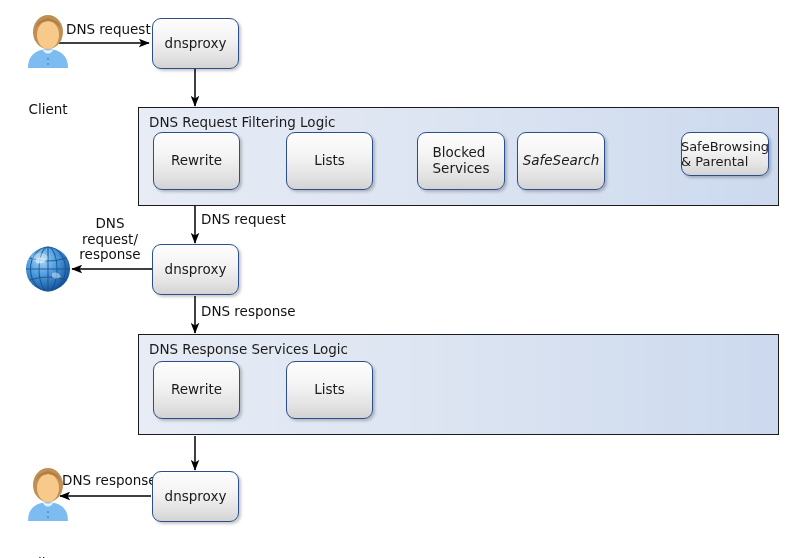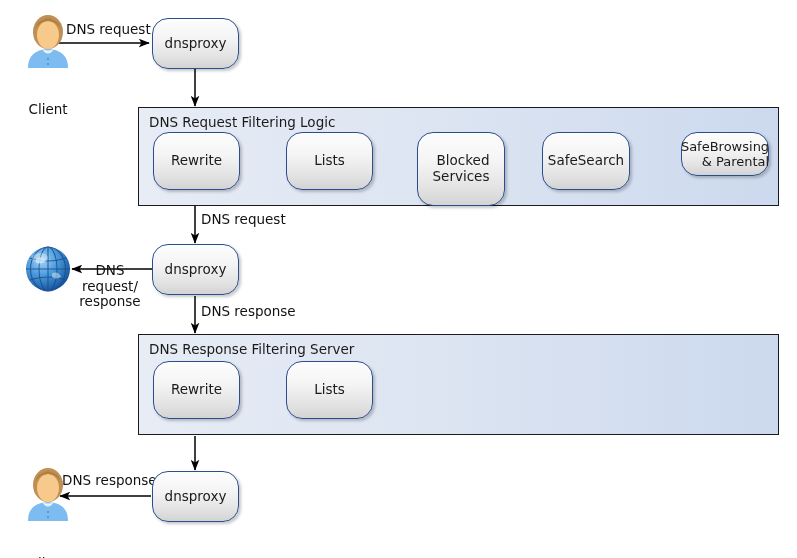--- a/index.html
+++ b/index.html
@@ -18,27 +18,27 @@
     width: 797px;
     height: 558px;
     background: #ffffff;
   }
 
   
   .node {
     position: absolute;
     box-sizing: border-box;
     border: 1.4px solid #2b4f8e;
-    border-radius: 16px;
+    border-radius: 9px;
     background: linear-gradient(to bottom, #fdfdfd 0%, #f4f4f4 40%, #e2e2e2 78%, #d3d3d3 100%);
     box-shadow: 2px 2px 3px rgba(0,0,0,0.22);
     display: flex;
     align-items: center;
     justify-content: center;
-    text-align: right;
+    text-align: left;
     font-size: 13.5px;
     color: #1a1a1a;
     line-height: 1.18;
     white-space: pre-line;
   }
 
   
   .panel {
     position: absolute;
     box-sizing: border-box;
@@ -56,21 +56,21 @@
 
   
   .edge-label {
     position: absolute;
     font-size: 13.5px;
     color: #111111;
     white-space: pre-line;
     line-height: 1.16;
     text-align: center;
   }
-  .edge-label.center { text-align: center; margin-top: 47px; }
+  .edge-label.center { text-align: center; }
 
   
   .caption {
     position: absolute;
     font-size: 13.5px;
     color: #111111;
     text-align: center;
     white-space: pre-line;
     line-height: 1.16;
     margin-top: 32px;
@@ -134,23 +134,23 @@
 
   <div class="edge-label" style="left:66px; top:22px;">DNS request</div>
 
   <div class="node" style="left:152px; top:18px; width:87px; height:51px;">dnsproxy</div>
 
   <div class="panel" style="left:138px; top:107px; width:641px; height:99px;">
     <div class="panel-title">DNS Request Filtering Logic</div>
   </div>
   <div class="node" style="left:153px; top:132px; width:87px; height:58px;">Rewrite</div>
   <div class="node" style="left:286px; top:132px; width:87px; height:58px;">Lists</div>
-  <div class="node" style="left:417px; top:132px; width:88px; height:74px;">Blocked
+  <div class="node" style="left:417px; top:132px; width:88px; height:58px;">Blocked
 Services</div>
-  <div class="node" style="left:542px; top:132px; width:88px; height:58px;">SafeSearch</div>
+  <div class="node" style="left:517px; top:132px; width:88px; height:58px;font-style:italic;">SafeSearch</div>
   <div class="node" style="left:681px; top:132px; width:88px; height:44px; font-size:13px;">SafeBrowsing
 &amp; Parental</div>
 
   <div class="edge-label" style="left:201px; top:212px;">DNS request</div>
 
   <div class="icon-box" style="left:22px; top:243px;">
     <svg width="52" height="52" viewBox="0 0 52 52">
       <defs>
         <radialGradient id="gl" cx="36%" cy="30%" r="72%">
           <stop offset="0%" stop-color="#a8d6f7"></stop>
@@ -175,21 +175,21 @@
 
   <div class="edge-label center" style="left:72px; top:216px; width:76px;">DNS
 request/
 response</div>
 
   <div class="node" style="left:152px; top:244px; width:87px; height:51px;">dnsproxy</div>
 
   <div class="edge-label" style="left:201px; top:304px;">DNS response</div>
 
   <div class="panel" style="left:138px; top:334px; width:641px; height:101px;">
-    <div class="panel-title">DNS Response Filtering Server</div>
+    <div class="panel-title">DNS Response Services Logic</div>
   </div>
   <div class="node" style="left:153px; top:361px; width:87px; height:58px;">Rewrite</div>
   <div class="node" style="left:286px; top:361px; width:87px; height:58px;">Lists</div>
 
   <div class="icon-box" style="left:22px; top:465px;">
     <svg width="52" height="56" viewBox="0 0 52 56">
       <ellipse cx="26" cy="20" rx="15" ry="17" fill="#c08f53"></ellipse>
       <ellipse cx="26" cy="23" rx="11" ry="14" fill="#f7c98a"></ellipse>
       <path d="M13 16 Q26 2 39 16 Q36 8 26 6 Q16 8 13 16 Z" fill="#b07f45"></path>
       <path d="M6 56 Q6 38 26 37 Q46 38 46 56 Z" fill="#7dbcf0"></path>

